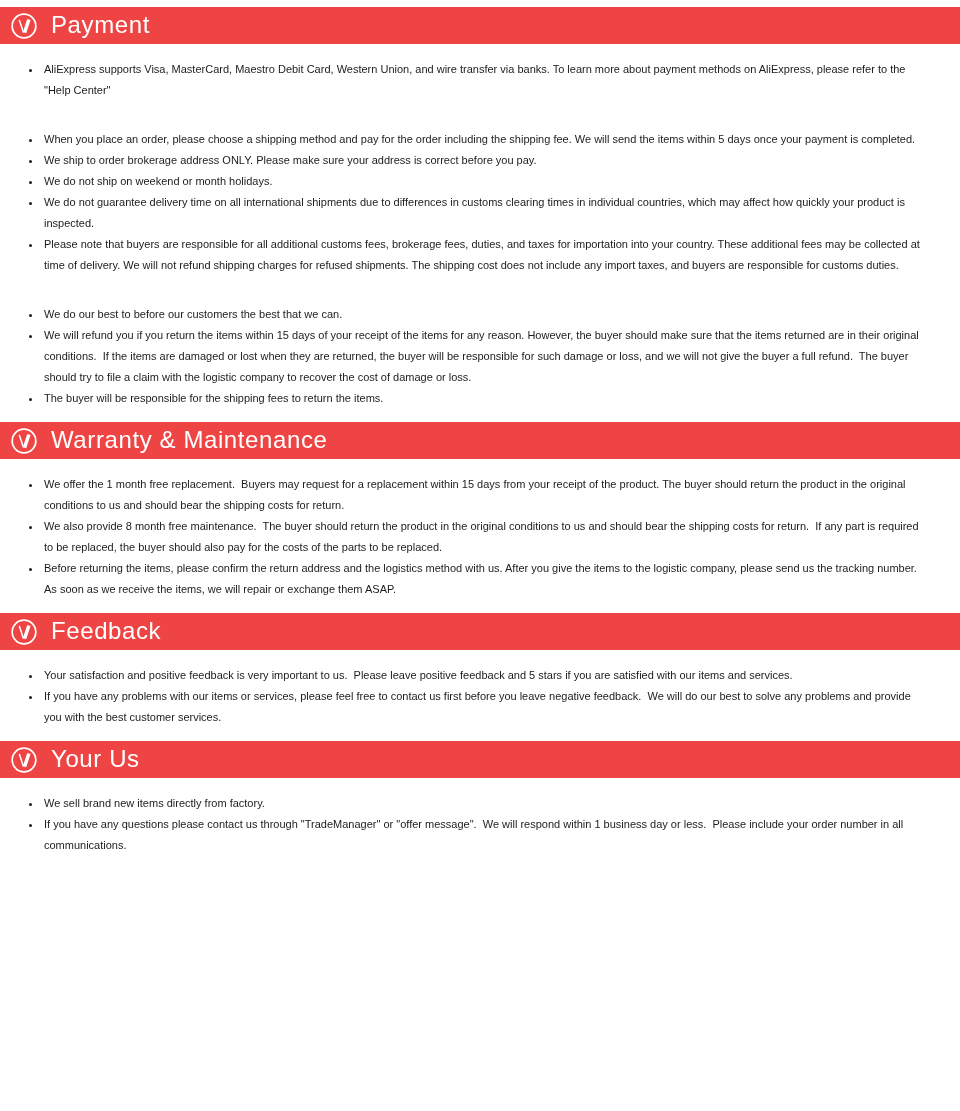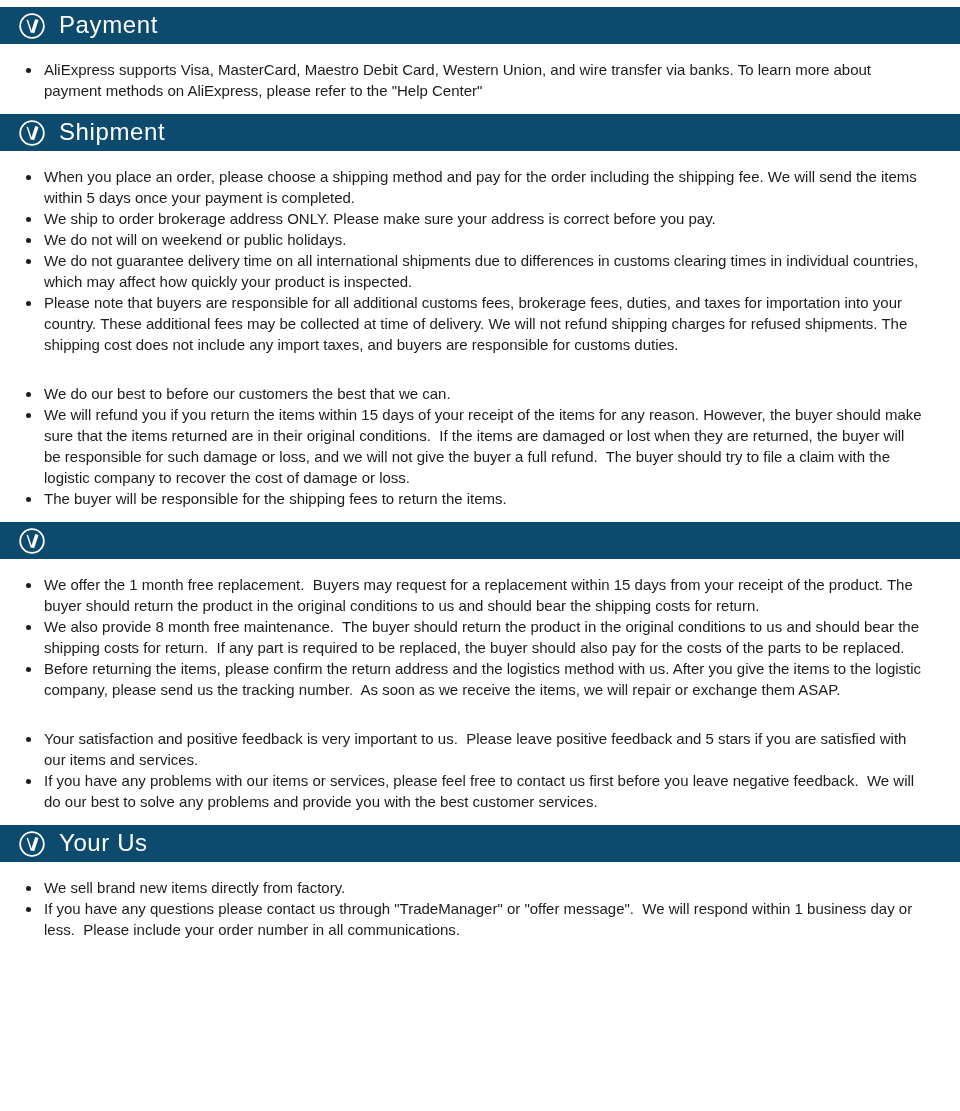--- a/index.html
+++ b/index.html
@@ -13,25 +13,25 @@
     width: 960px;
     height: 1111px;
     margin: 0;
     background: #ffffff;
     overflow: hidden;
   }
   .spacer-top { height: 7px; }
   .section-header {
     height: 37px;
     width: 100%;
-    background: #0c4a6e;
+    background: #ef4444;
     color: #ffffff;
     display: flex;
     align-items: center;
-    padding-left: 18px;
+    padding-left: 10px;
   }
   .badge {
     width: 28px;
     height: 28px;
     flex: 0 0 28px;
     display: flex;
     align-items: center;
     justify-content: center;
     margin-right: 13px;
   }
@@ -45,21 +45,21 @@
   }
   .section-body {
     padding: 0;
   }
   .section-body ul {
     margin: 0;
     padding: 15px 38px 13px 42px;
     list-style-type: disc;
   }
   .section-body li {
-    font-size: 15px;
+    font-size: 11px;
     line-height: 21px;
     color: #1c1c1c;
     white-space: pre-wrap;
     padding-left: 2px;
   }
 </style>
 </head>
 <body>
 
 <div class="page">
@@ -77,35 +77,25 @@
       <h2 class="section-title">Payment</h2>
     </header>
     <div class="section-body">
       <ul>
         <li>AliExpress supports Visa, MasterCard, Maestro Debit Card, Western Union, and wire transfer via banks. To learn more about payment methods on AliExpress, please refer to the "Help Center"</li>
       </ul>
     </div>
   </section>
 
   <section>
-    <header class="section-header">
-      <span class="badge">
-        <svg width="28" height="28" viewBox="0 0 32 32">
-          <circle cx="16" cy="16" r="13.5" fill="none" stroke="#ffffff" stroke-width="2"></circle>
-          <line x1="10.6" y1="9" x2="15.4" y2="23.5" stroke="#ffffff" stroke-width="1.7"></line>
-          <line x1="21.6" y1="8.6" x2="16.6" y2="23.8" stroke="#ffffff" stroke-width="4"></line>
-        </svg>
-      </span>
-      <h2 class="section-title">Shipment</h2>
-    </header>
     <div class="section-body">
       <ul>
         <li>When you place an order, please choose a shipping method and pay for the order including the shipping fee. We will send the items within 5 days once your payment is completed.</li>
         <li>We ship to order brokerage address ONLY. Please make sure your address is correct before you pay.</li>
-        <li>We do not will on weekend or public holidays.</li>
+        <li>We do not ship on weekend or month holidays.</li>
         <li>We do not guarantee delivery time on all international shipments due to differences in customs clearing times in individual countries, which may affect how quickly your product is inspected.</li>
         <li>Please note that buyers are responsible for all additional customs fees, brokerage fees, duties, and taxes for importation into your country. These additional fees may be collected at time of delivery. We will not refund shipping charges for refused shipments. The shipping cost does not include any import taxes, and buyers are responsible for customs duties.</li>
       </ul>
     </div>
   </section>
 
   <section>
     <div class="section-body">
       <ul>
         <li>We do our best to before our customers the best that we can.</li>
@@ -117,31 +107,42 @@
 
   <section>
     <header class="section-header">
       <span class="badge">
         <svg width="28" height="28" viewBox="0 0 32 32">
           <circle cx="16" cy="16" r="13.5" fill="none" stroke="#ffffff" stroke-width="2"></circle>
           <line x1="10.6" y1="9" x2="15.4" y2="23.5" stroke="#ffffff" stroke-width="1.7"></line>
           <line x1="21.6" y1="8.6" x2="16.6" y2="23.8" stroke="#ffffff" stroke-width="4"></line>
         </svg>
       </span>
+      <h2 class="section-title">Warranty &amp; Maintenance</h2>
     </header>
     <div class="section-body">
       <ul>
         <li>We offer the 1 month free replacement.  Buyers may request for a replacement within 15 days from your receipt of the product. The buyer should return the product in the original conditions to us and should bear the shipping costs for return.</li>
         <li>We also provide 8 month free maintenance.  The buyer should return the product in the original conditions to us and should bear the shipping costs for return.  If any part is required to be replaced, the buyer should also pay for the costs of the parts to be replaced.</li>
         <li>Before returning the items, please confirm the return address and the logistics method with us. After you give the items to the logistic company, please send us the tracking number.  As soon as we receive the items, we will repair or exchange them ASAP.</li>
       </ul>
     </div>
   </section>
 
   <section>
+    <header class="section-header">
+      <span class="badge">
+        <svg width="28" height="28" viewBox="0 0 32 32">
+          <circle cx="16" cy="16" r="13.5" fill="none" stroke="#ffffff" stroke-width="2"></circle>
+          <line x1="10.6" y1="9" x2="15.4" y2="23.5" stroke="#ffffff" stroke-width="1.7"></line>
+          <line x1="21.6" y1="8.6" x2="16.6" y2="23.8" stroke="#ffffff" stroke-width="4"></line>
+        </svg>
+      </span>
+      <h2 class="section-title">Feedback</h2>
+    </header>
     <div class="section-body">
       <ul>
         <li>Your satisfaction and positive feedback is very important to us.  Please leave positive feedback and 5 stars if you are satisfied with our items and services.</li>
         <li>If you have any problems with our items or services, please feel free to contact us first before you leave negative feedback.  We will do our best to solve any problems and provide you with the best customer services.</li>
       </ul>
     </div>
   </section>
 
   <section>
     <header class="section-header">

